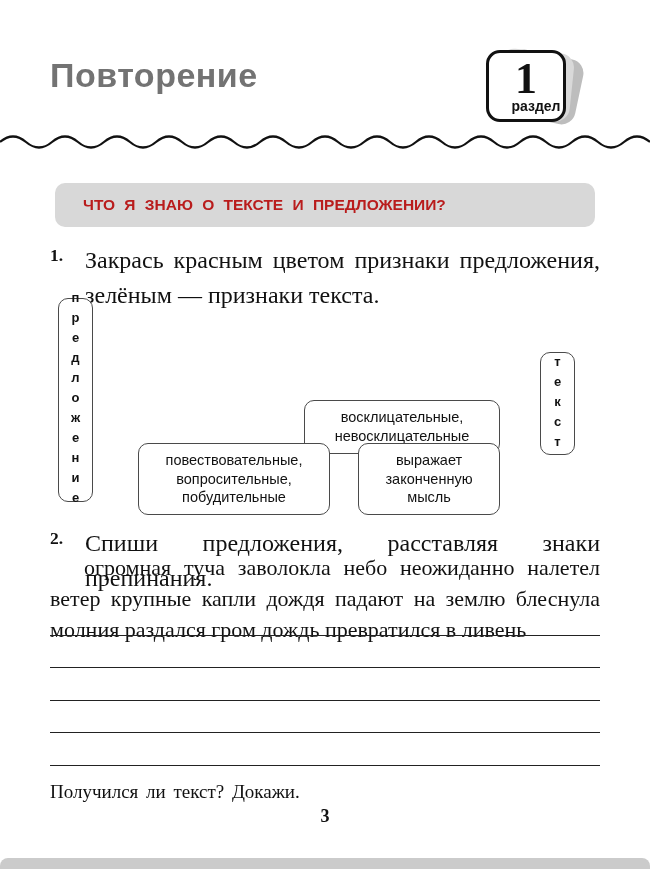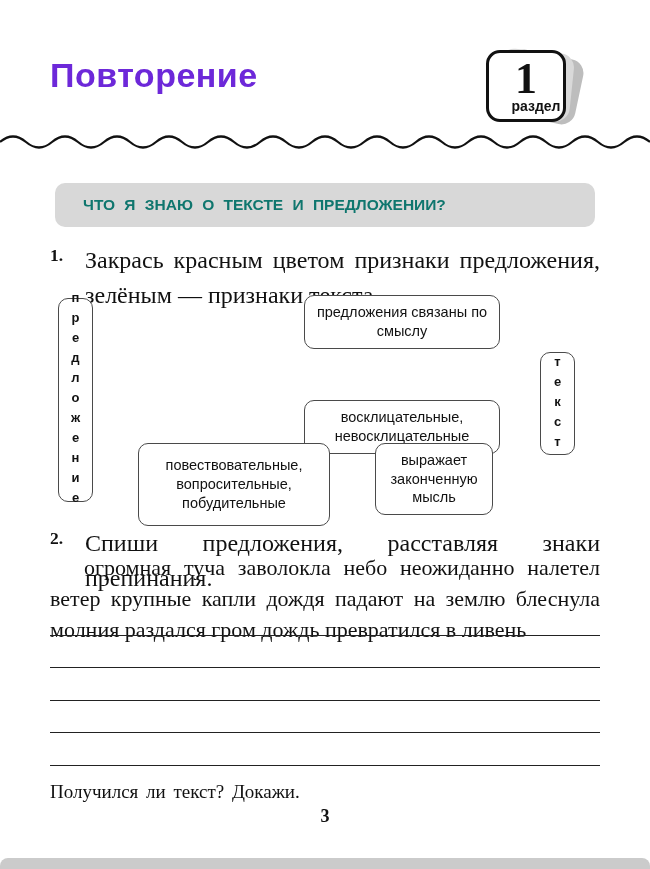--- a/index.html
+++ b/index.html
@@ -6,21 +6,21 @@
   html,body { background:#ffffff; }
   body {
     width:650px; height:869px; position:relative; overflow:hidden;
     font-family:"Liberation Serif", serif; color:#111;
   }
 
   
   .title {
     position:absolute; left:50px; top:56px;
     font-family:"Liberation Sans", sans-serif; font-weight:bold;
-    font-size:34px; letter-spacing:0.5px; color:#6d28d9;
+    font-size:34px; letter-spacing:0.5px; color:#737373;
   }
 
   
   .badge-wrap { position:absolute; left:486px; top:48px; width:100px; height:84px; }
   .badge-back1 {
     position:absolute; left:20px; top:6px; width:74px; height:66px;
     background:#bdbdbd; border-radius:14px; transform:rotate(12deg);
   }
   .badge-back2 {
     position:absolute; left:12px; top:3px; width:74px; height:68px;
@@ -36,21 +36,21 @@
 
   
   .wave { position:absolute; left:0; top:133px; }
 
   
   .heading-box {
     position:absolute; left:55px; top:183px; width:540px; height:44px;
     background:#d8d8d8; border-radius:10px;
     display:flex; align-items:center; padding-left:28px;
     font-family:"Liberation Sans", sans-serif; font-weight:bold;
-    font-size:15.5px; word-spacing:5px; color:#0f766e;
+    font-size:15.5px; word-spacing:5px; color:#b91c1c;
   }
 
   
   .exercise { position:absolute; left:50px; width:550px; display:flex; }
   .ex-number { font-weight:bold; font-size:17.5px; line-height:1.45; width:35px; flex:none; }
   .ex-text   { font-size:24px; line-height:1.45; text-align:justify; flex:1; }
   #ex1 { top:243px; }
   #ex2 { top:526px; }
   .ex-body {
     position:absolute; left:50px; top:552px; width:550px;
@@ -73,22 +73,22 @@
     writing-mode:vertical-rl; text-orientation:upright;
     font-family:"Liberation Sans", sans-serif; font-weight:bold;
     font-size:13px; letter-spacing:5px; color:#111;
   }
   .vlabel.left  { left:8px;  top:3px;  width:35px; height:204px; }
   .vlabel.right { left:490px; top:57px; width:35px; height:103px; }
   .b1 { left:80px;  top:0;     width:144px; height:54px; }
   .b2 { left:254px; top:0;     width:196px; height:54px; }
   .b3 { left:80px;  top:73px;  width:144px; height:54px; }
   .b4 { left:254px; top:73px;  width:196px; height:54px;margin-top:32px; }
-  .b5 { left:88px;  top:148px; width:192px; height:83px; }
-  .b6 { left:325px; top:148px; width:118px; height:72px; }
+  .b5 { left:88px;  top:148px; width:192px; height:72px; }
+  .b6 { left:308px; top:148px; width:142px; height:72px; }
 
   
   .answer-lines { position:absolute; left:50px; top:603px; width:550px; }
   .answer-line  { height:32.6px; border-bottom:1.6px solid #222; }
 
   
   .footer-question {
     position:absolute; left:50px; top:781px;
     font-size:19px; word-spacing:3px;
   }
@@ -123,21 +123,20 @@
 
 <div class="exercise" id="ex1">
   <span class="ex-number">1.</span>
   <p class="ex-text">Закрась красным цветом признаки предложения, зелёным — признаки текста.</p>
 </div>
 
 <div class="diagram">
   <div class="vlabel left">
     <span class="vtext">предложение</span>
   </div>
-  <div class="dbox b2">предложения связаны по смыслу</div>
   <div class="dbox b4">восклицательные, невосклицательные</div>
   <div class="dbox b5">повествовательные, вопросительные, побудительные</div>
   <div class="dbox b6">выражает законченную мысль</div>
   <div class="vlabel right">
     <span class="vtext">текст</span>
   </div>
 </div>
 
 <div class="exercise" id="ex2">
   <span class="ex-number">2.</span>

